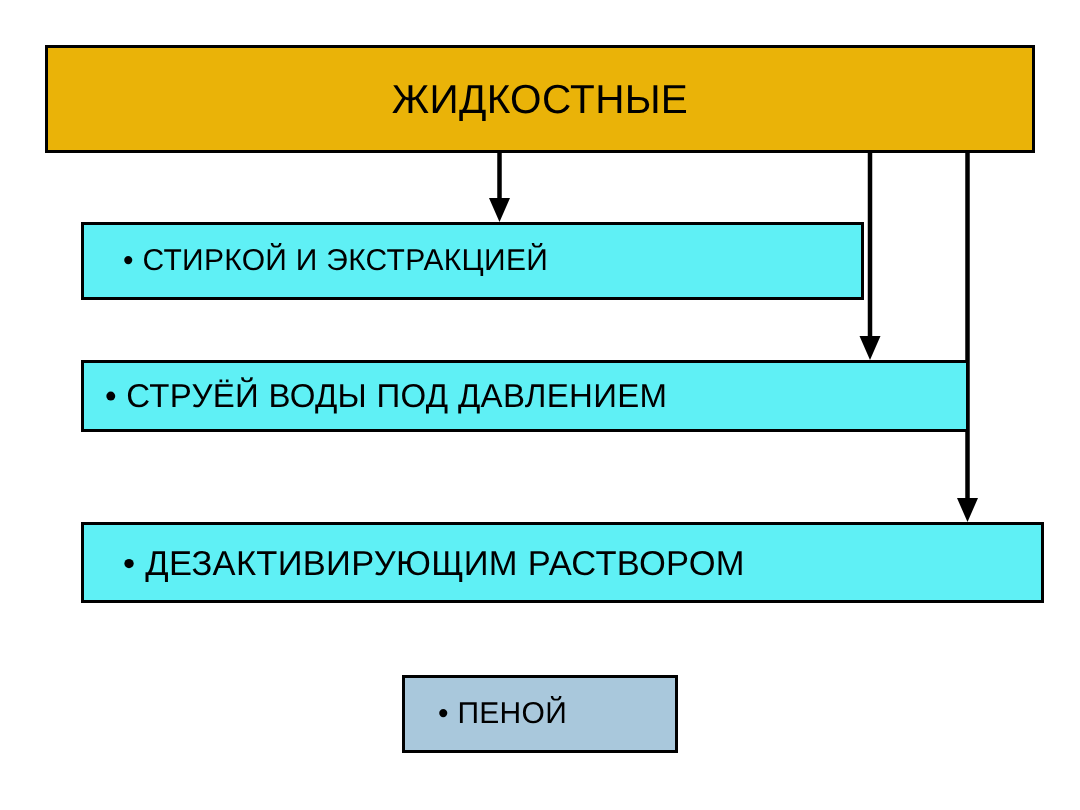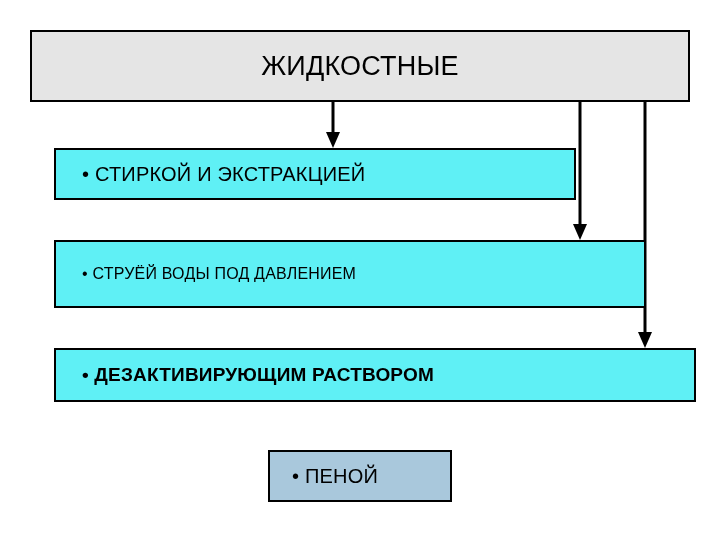--- a/index.html
+++ b/index.html
@@ -25,53 +25,52 @@
     display: flex;
     align-items: center;
     color: #000000;
     letter-spacing: 0.2px;
   }
   .box-title {
     left: 30px;
     top: 30px;
     width: 660px;
     height: 72px;
-    background: #e5e5e5;
+    background: #eab308;
     justify-content: center;
     font-size: 27px;
   }
   .box-item {
     background: #5ff0f5;
     justify-content: flex-start;
     margin-left: 36px;
   }
   .box-1 {
     left: 18px;
     top: 148px;
     width: 522px;
     height: 52px;
     font-size: 20px;
     padding-left: 26px;
   }
   .box-2 {
     left: 18px;
     top: 240px;
     width: 592px;
-    height: 68px;
-    font-size: 16px;
-    padding-left: 26px;
+    height: 48px;
+    font-size: 22px;
+    padding-left: 14px;
   }
   .box-3 {
     left: 18px;
     top: 348px;
     width: 642px;
     height: 54px;
-    font-size: 19px;
+    font-size: 23px;
     padding-left: 26px;
-    font-weight: bold;
   }
   .box-4 {
     left: 268px;
     top: 450px;
     width: 184px;
     height: 52px;
     background: #a9c8dc;
     font-size: 20px;
     padding-left: 22px;
   }

